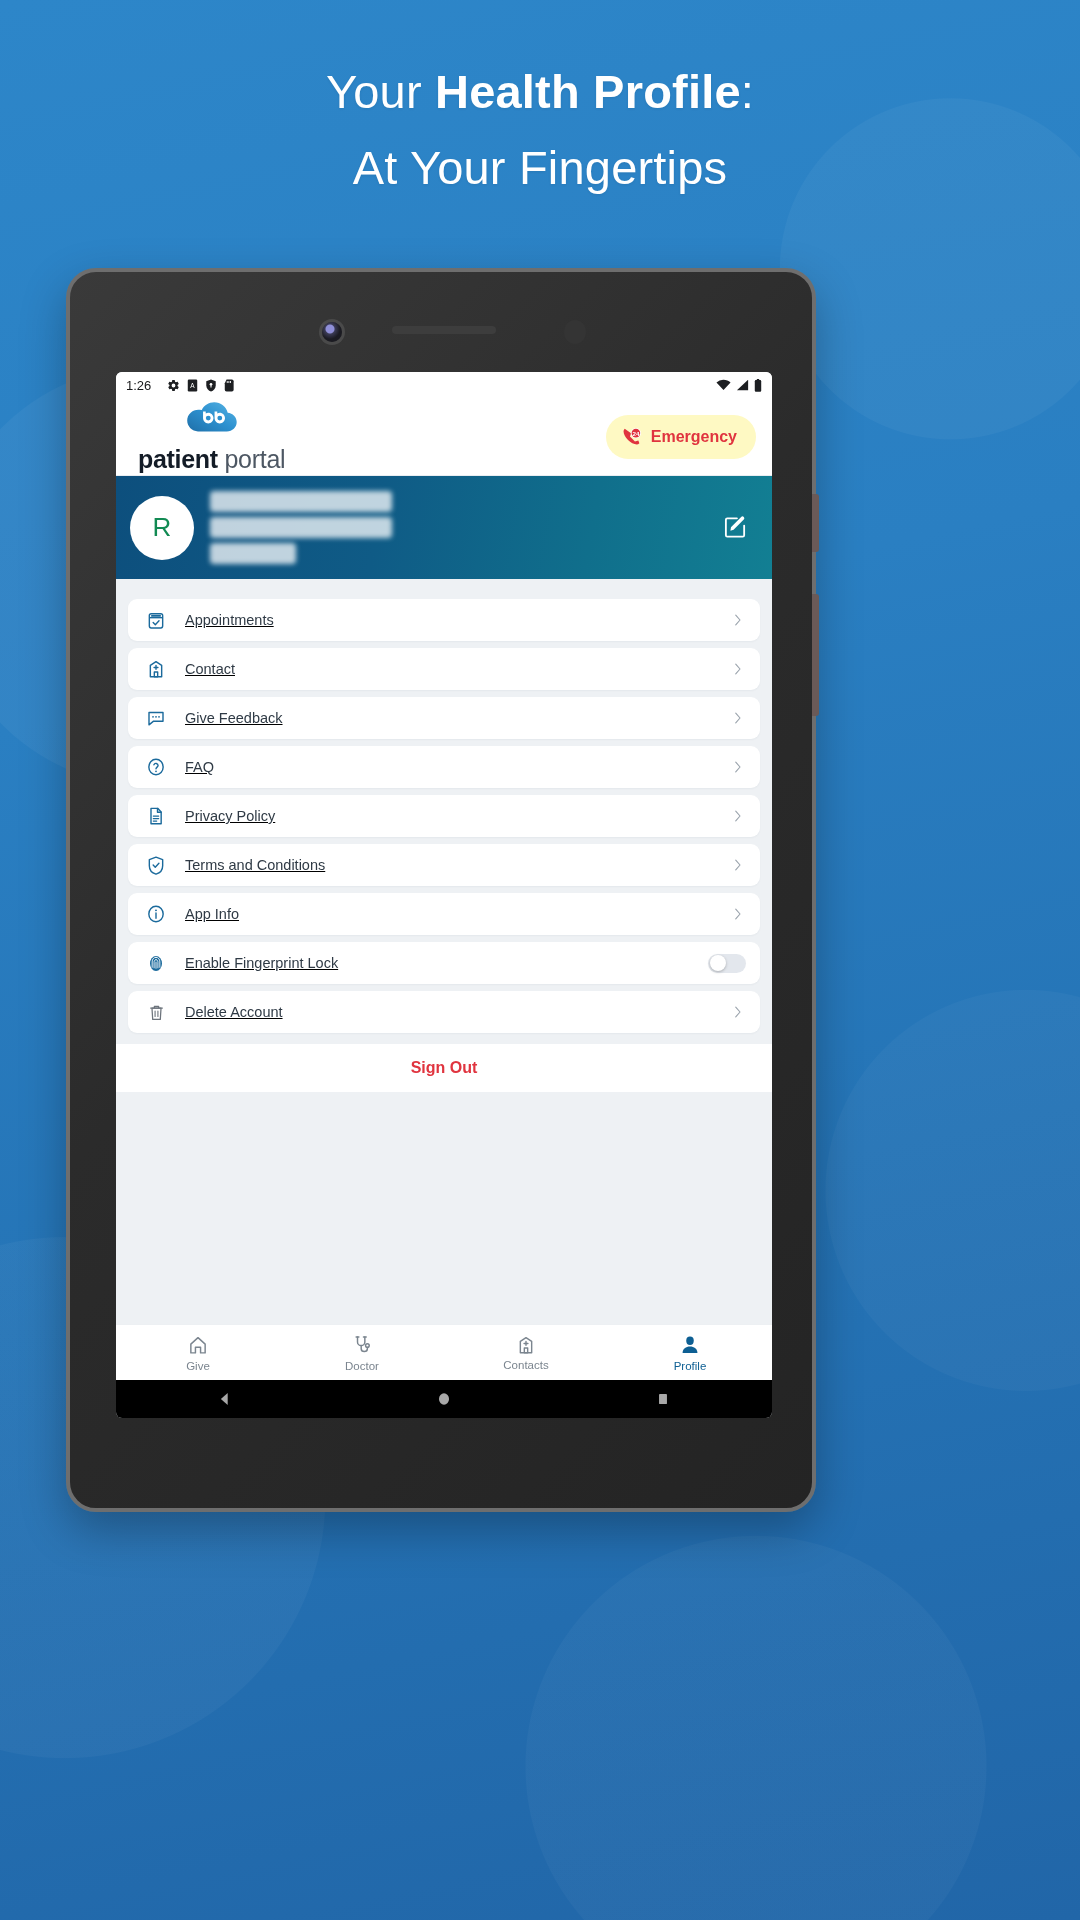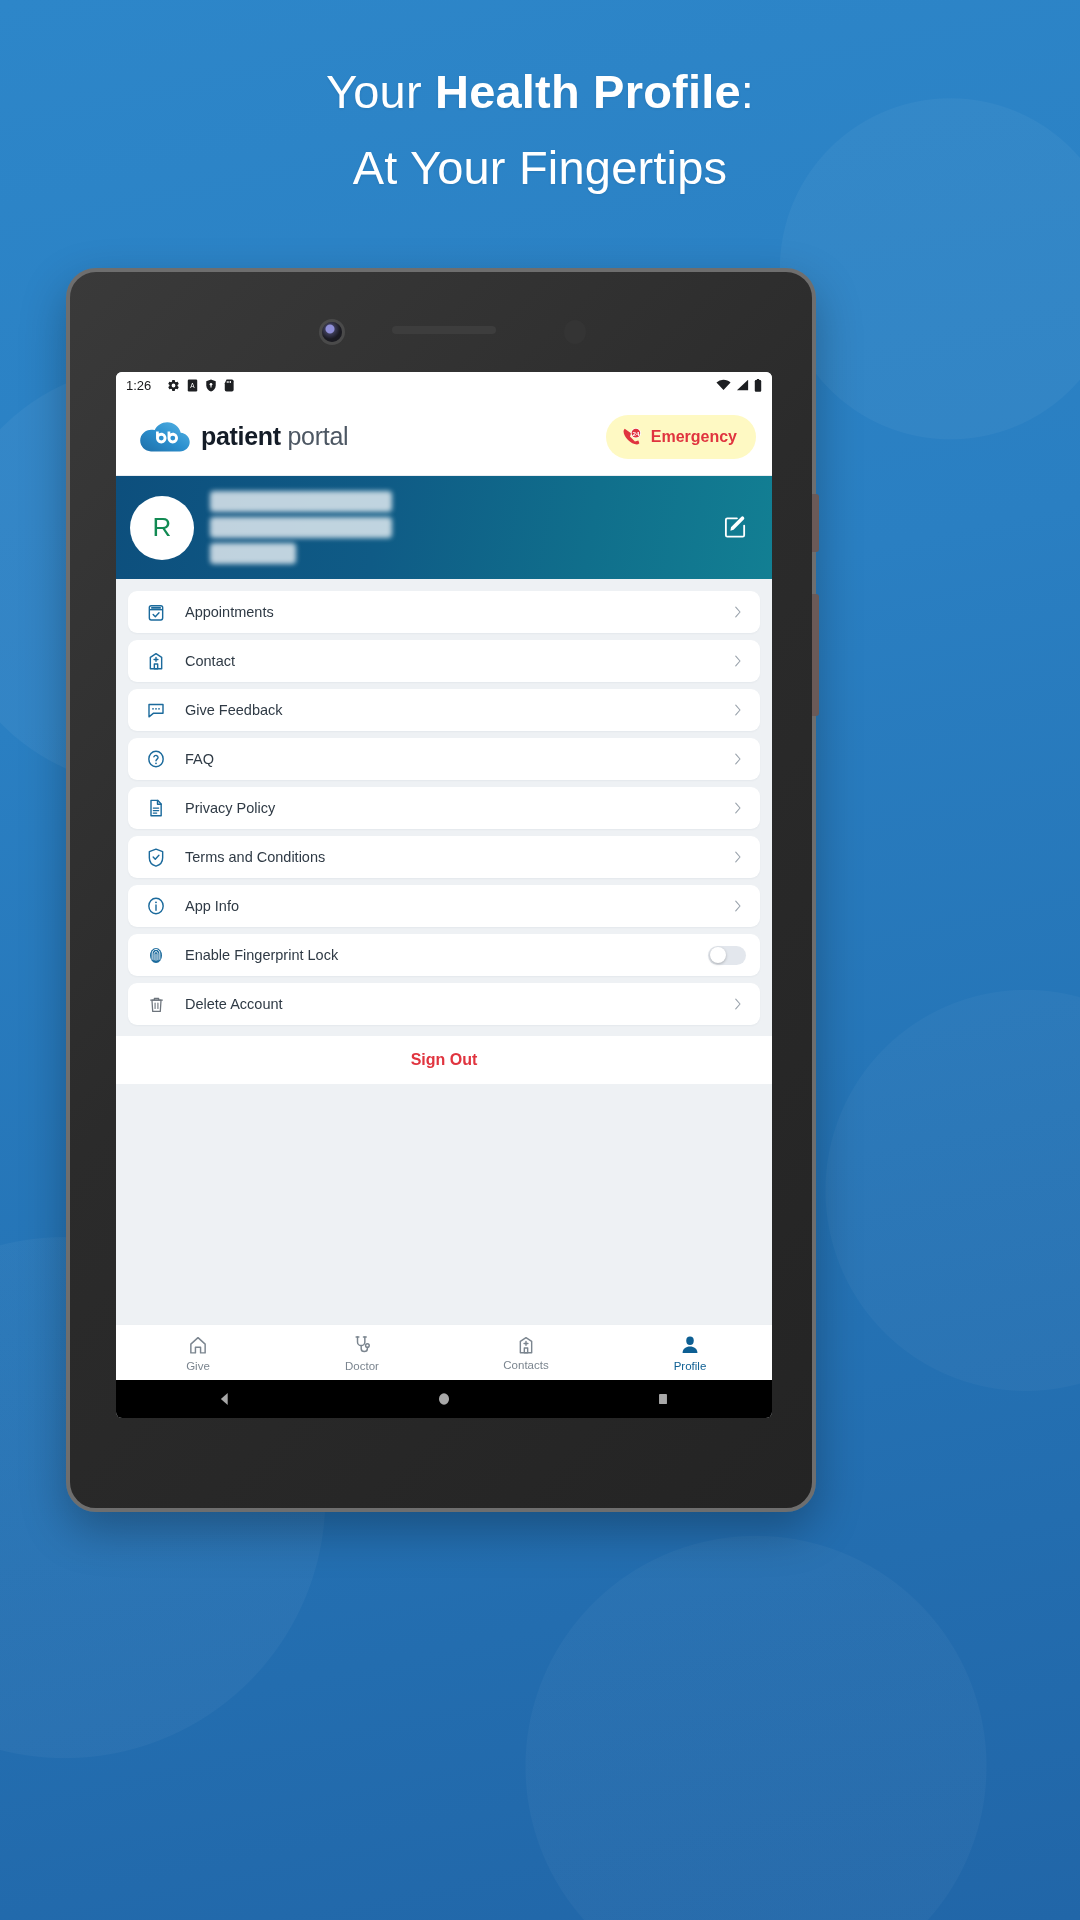--- a/index.html
+++ b/index.html
@@ -96,21 +96,21 @@
   .sb-ico { display:block; }
 
   
   #app-header {
     background:#fff; height:78px;
     display:flex; align-items:center;
     padding:0 16px 0 22px;
     flex:0 0 auto;
     border-bottom:1px solid #e9edf1;
   }
-  #brand { display:flex; align-items:center; gap:10px; }
+  #brand { display:flex; align-items:center; gap:10px;flex-direction:column; }
   #brand-text { font-size:25px; letter-spacing:-.3px; white-space:nowrap; }
   #brand-text .bold { font-weight:700; color:#141c27; }
   #brand-text .light { font-weight:400; color:#4d5763; }
 
   #emergency-btn {
     margin-left:auto;
     display:flex; align-items:center; gap:8px;
     background:#fef9c3;
     border:none;
     border-radius:24px;
@@ -155,21 +155,21 @@
     display:flex; align-items:center;
   }
 
   
   #menu-scroll {
     flex:1 1 auto;
     background:#eef1f4;
     overflow:hidden;
     display:flex; flex-direction:column;
   }
-  #menu-list { padding:12px 12px 0; }
+  #menu-list { padding:20px 12px 0;text-decoration:underline; }
   .menu-row {
     background:#fff;
     border-radius:9px;
     height:42px;
     margin-bottom:7px;
     display:flex; align-items:center;
     padding:0 14px 0 17px;
     cursor:pointer;
     box-shadow:0 1px 2px rgba(17,40,70,.045);
   }

